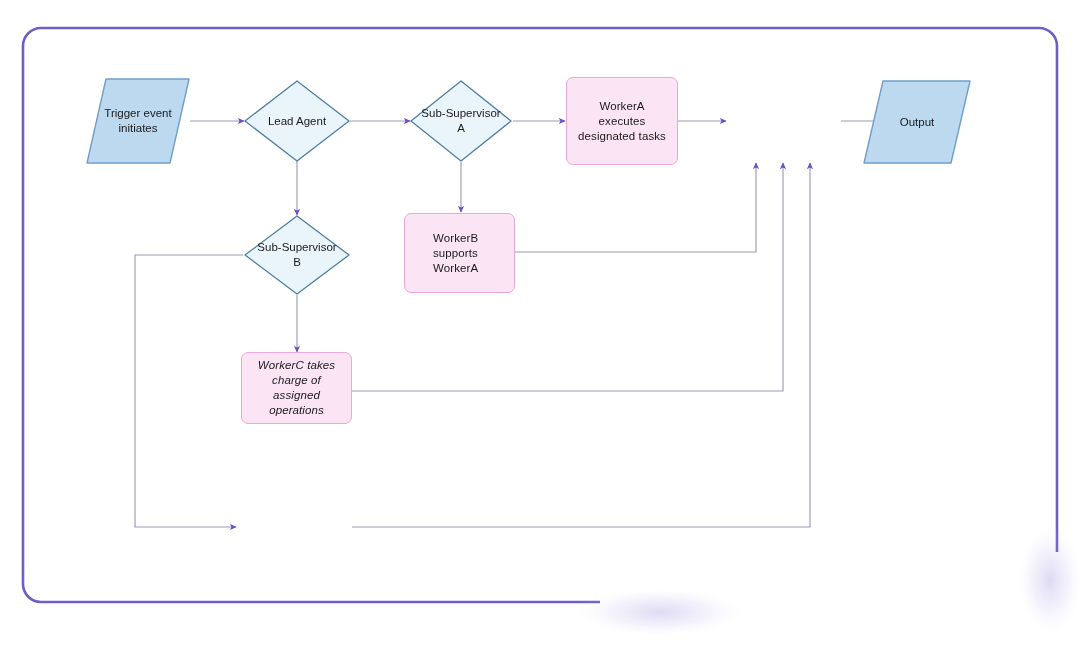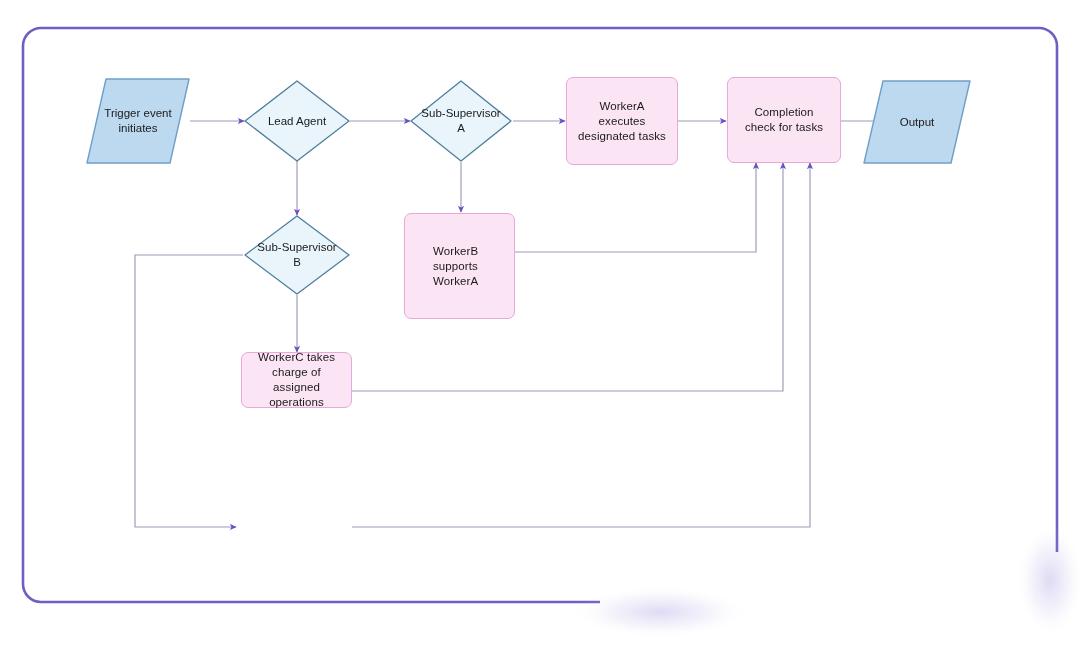--- a/index.html
+++ b/index.html
@@ -223,32 +223,30 @@
       <path d="M 54 2 L 106 41 L 54 80 L 2 41 Z" fill="#e9f4fb" stroke="#4f7f9e" stroke-width="1.3" stroke-linejoin="round"></path>
     </svg>
     <div class="dlabel">Sub-Supervisor
 B</div>
   </div>
 
   <div class="node proc" style="left:566px; top:77px; width:112px; height:88px;">WorkerA
 executes
 designated tasks</div>
 
-  <div class="node proc align-left" style="left:404px; top:213px; width:111px; height:106px;">WorkerB
+  <div class="node proc align-left" style="left:404px; top:213px; width:111px; height:80px;">WorkerB
 supports
 WorkerA</div>
 
-  <div class="node proc" style="left:241px; top:352px; width:111px; height:56px;">WorkerC takes
+  <div class="node proc" style="left:241px; top:352px; width:111px; height:72px;font-style:italic;">WorkerC takes
 charge of
 assigned
 operations</div>
 
 
-  <div class="node proc" style="left:727px; top:77px; width:114px; height:86px;">Completion
-check for tasks</div>
 
   <div class="para-wrap" style="left:861px; top:78px; width:112px; height:88px;">
     <svg class="pshape" viewBox="0 0 112 88" preserveAspectRatio="none">
       <path d="M 22 3 L 109 3 L 90 85 L 3 85 Z" fill="#bcd9f0" stroke="#6f9fc8" stroke-width="1.4" stroke-linejoin="round"></path>
     </svg>
     <div class="plabel">Output</div>
   </div>
 
 </div>
 

